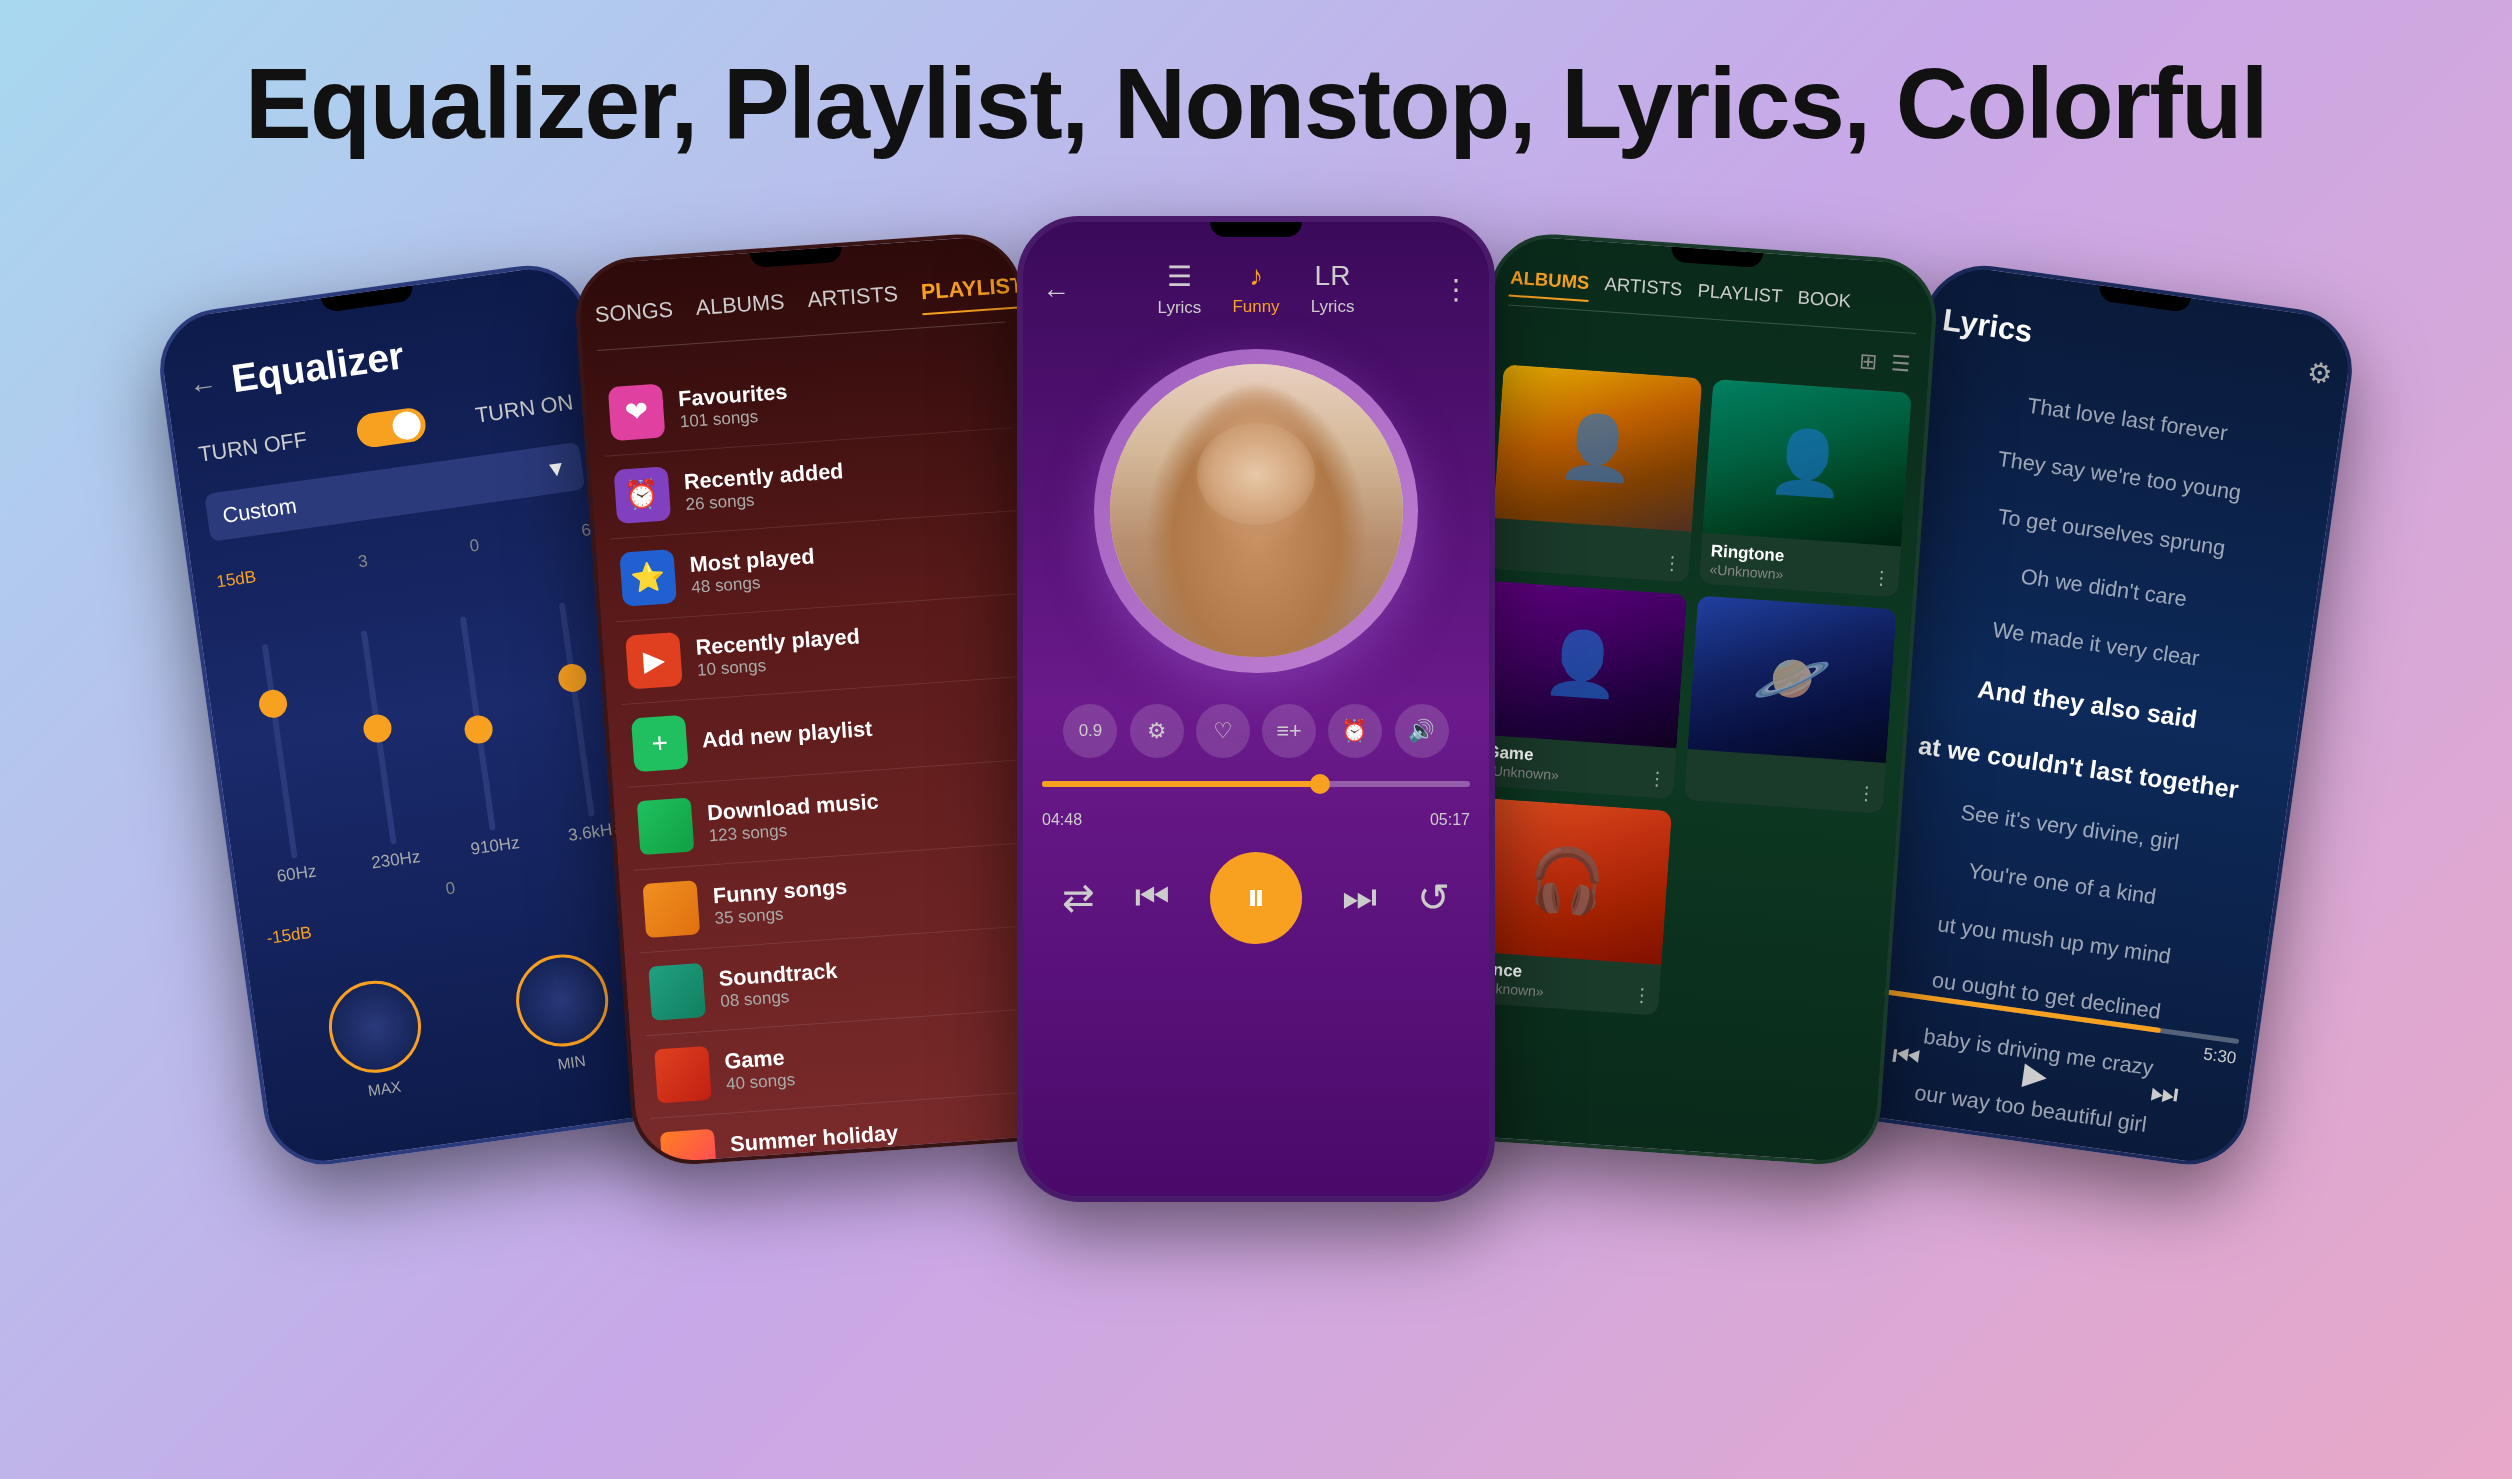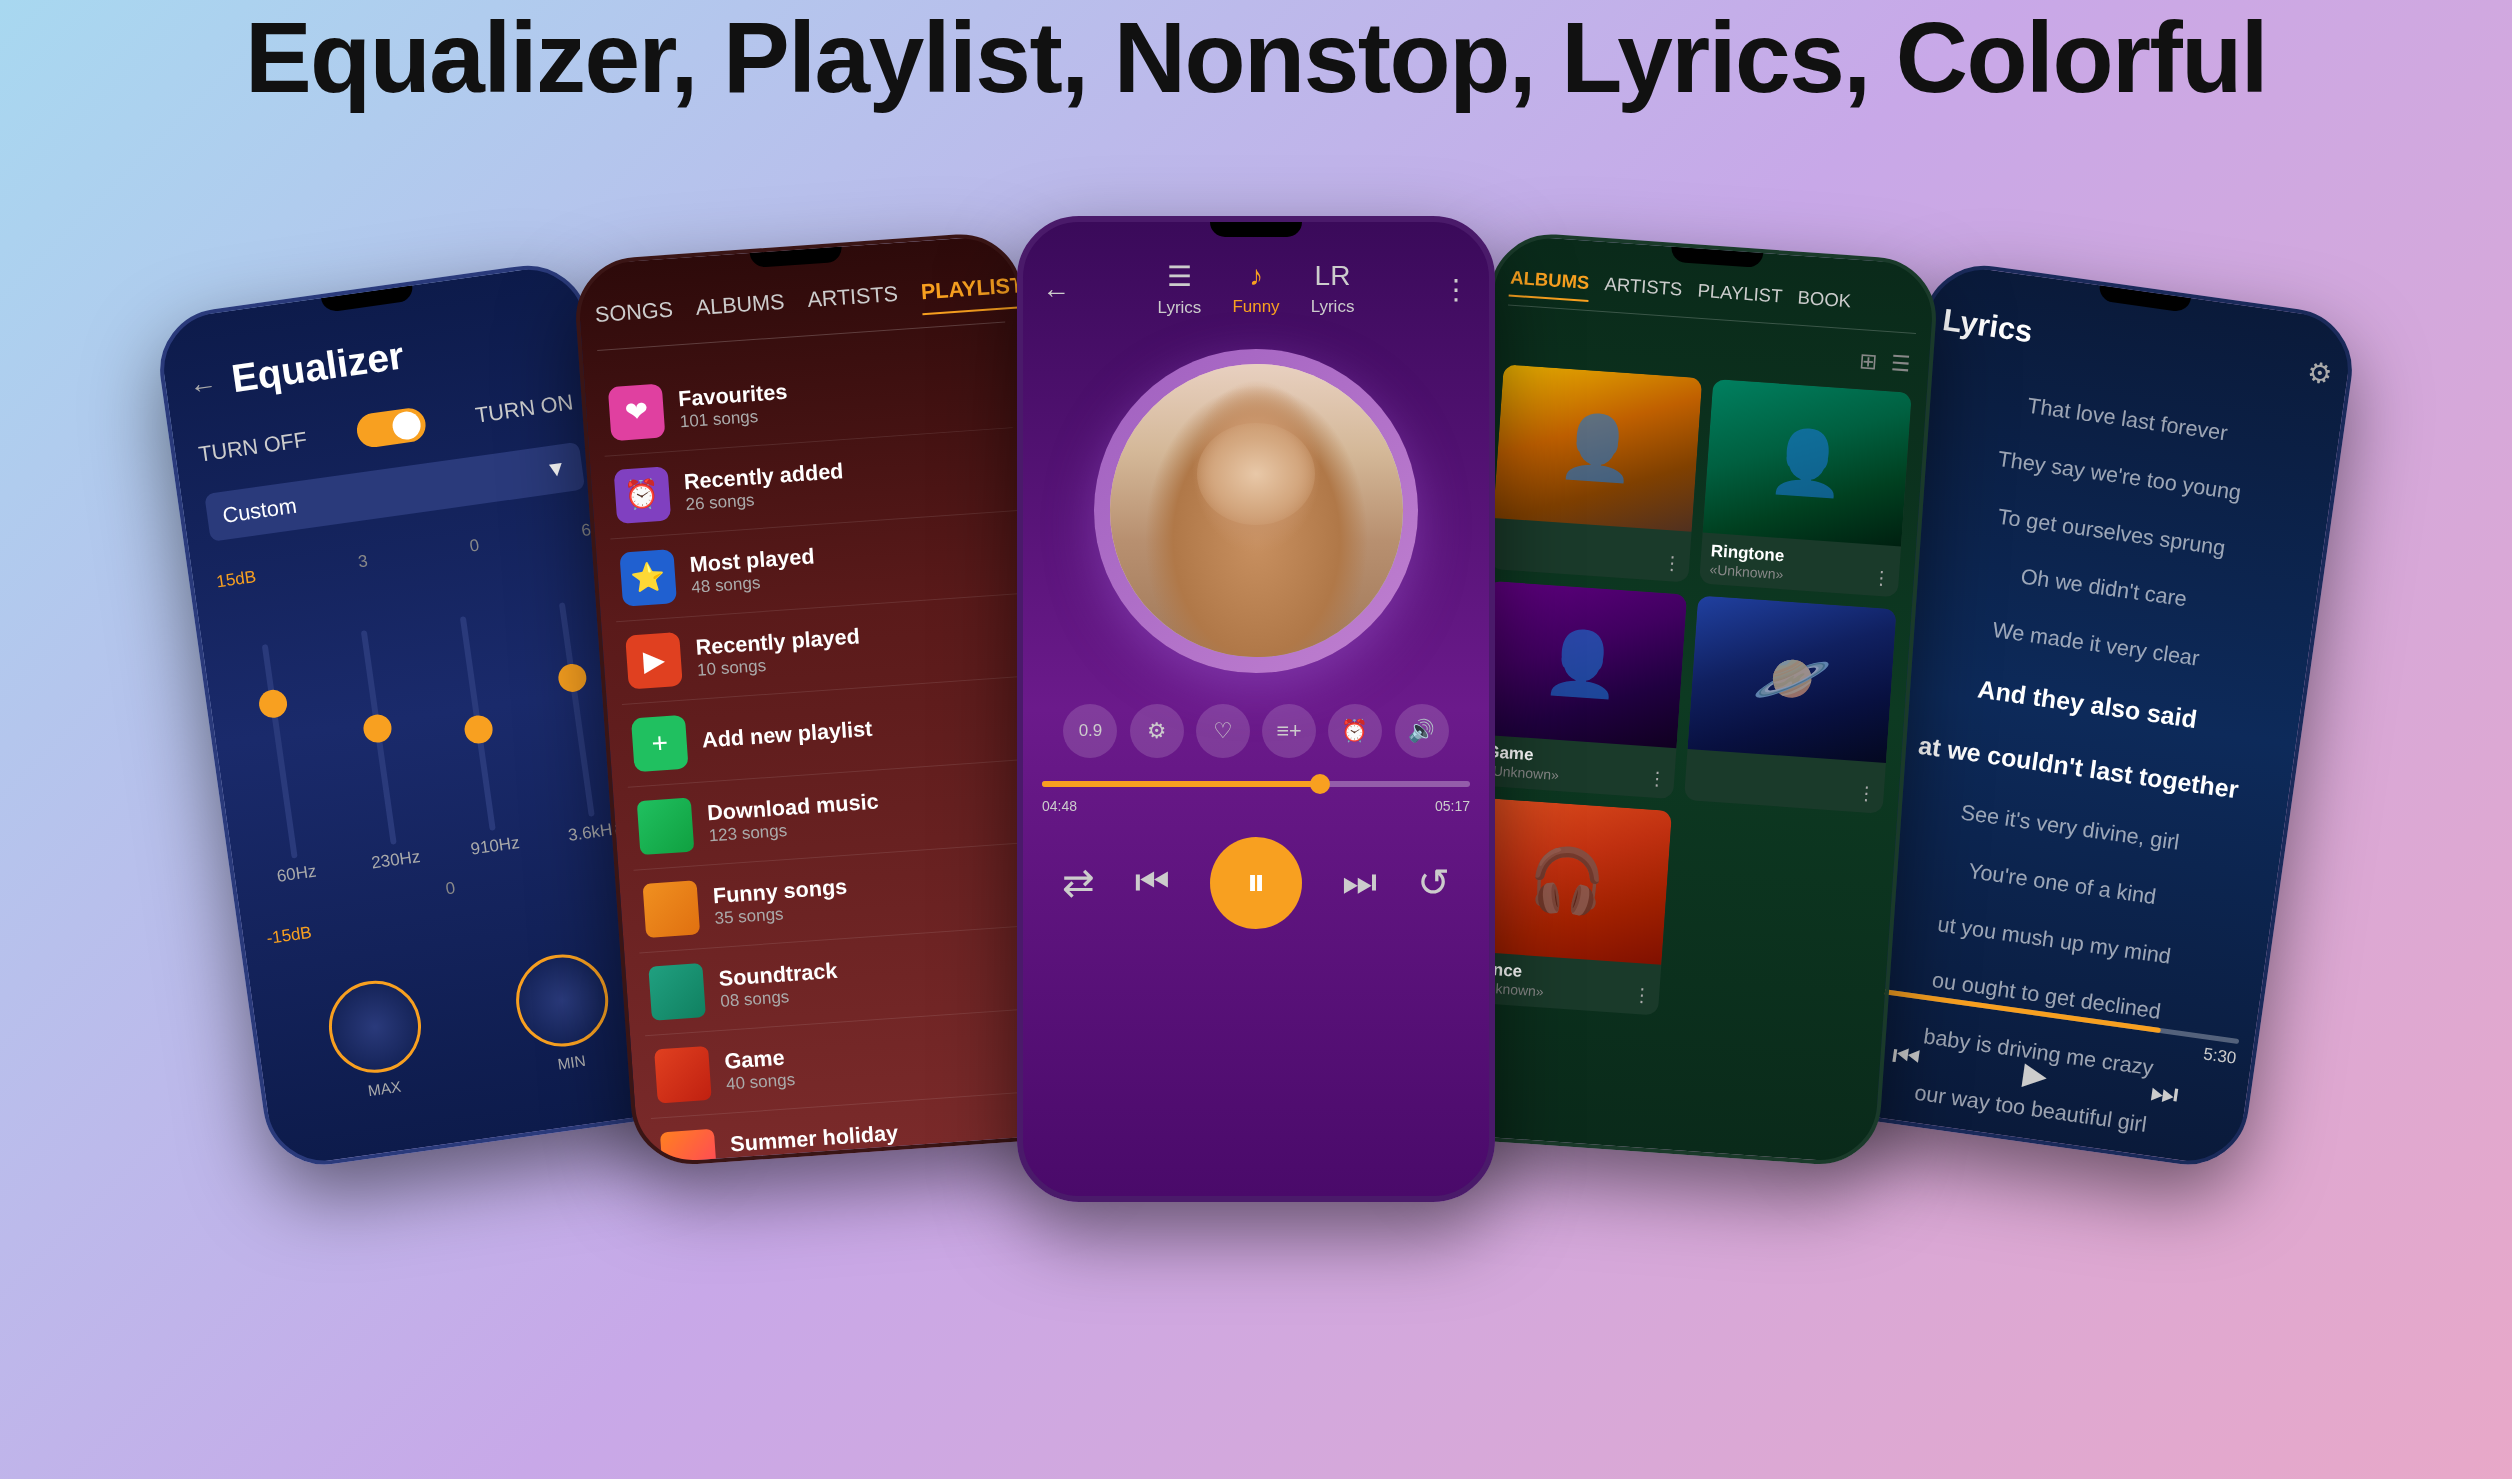--- a/index.html
+++ b/index.html
@@ -7,20 +7,21 @@
       width: 2512px;
       height: 1480px;
       background: linear-gradient(135deg, #a8d8f0 0%, #c8a8e8 50%, #e8a8c8 100%);
       font-family: 'Arial', sans-serif;
       overflow: hidden;
       position: relative;
     }
 
     .header-title {
       text-align: center;
+      padding-top: 46px;
       font-size: 100px;
       font-weight: 900;
       color: #111;
       letter-spacing: -1.5px;
       position: relative;
       z-index: 10;
     }
 
     .phones-container {
       display: flex;
@@ -421,23 +422,23 @@
       background: #f8a020;
       border-radius: 50%;
       position: absolute;
       right: -10px;
       top: -7px;
     }
 
     .progress-times {
       display: flex;
       justify-content: space-between;
-      font-size: 14px;
+      font-size: 16px;
       color: #ccc;
-      margin-top: 11px;
+      margin-top: 24px;
       gap: 44px;
     }
 
     .player-main-controls {
       display: flex;
       justify-content: space-around;
       align-items: center;
       margin: 15.4px 0;
     }
 

